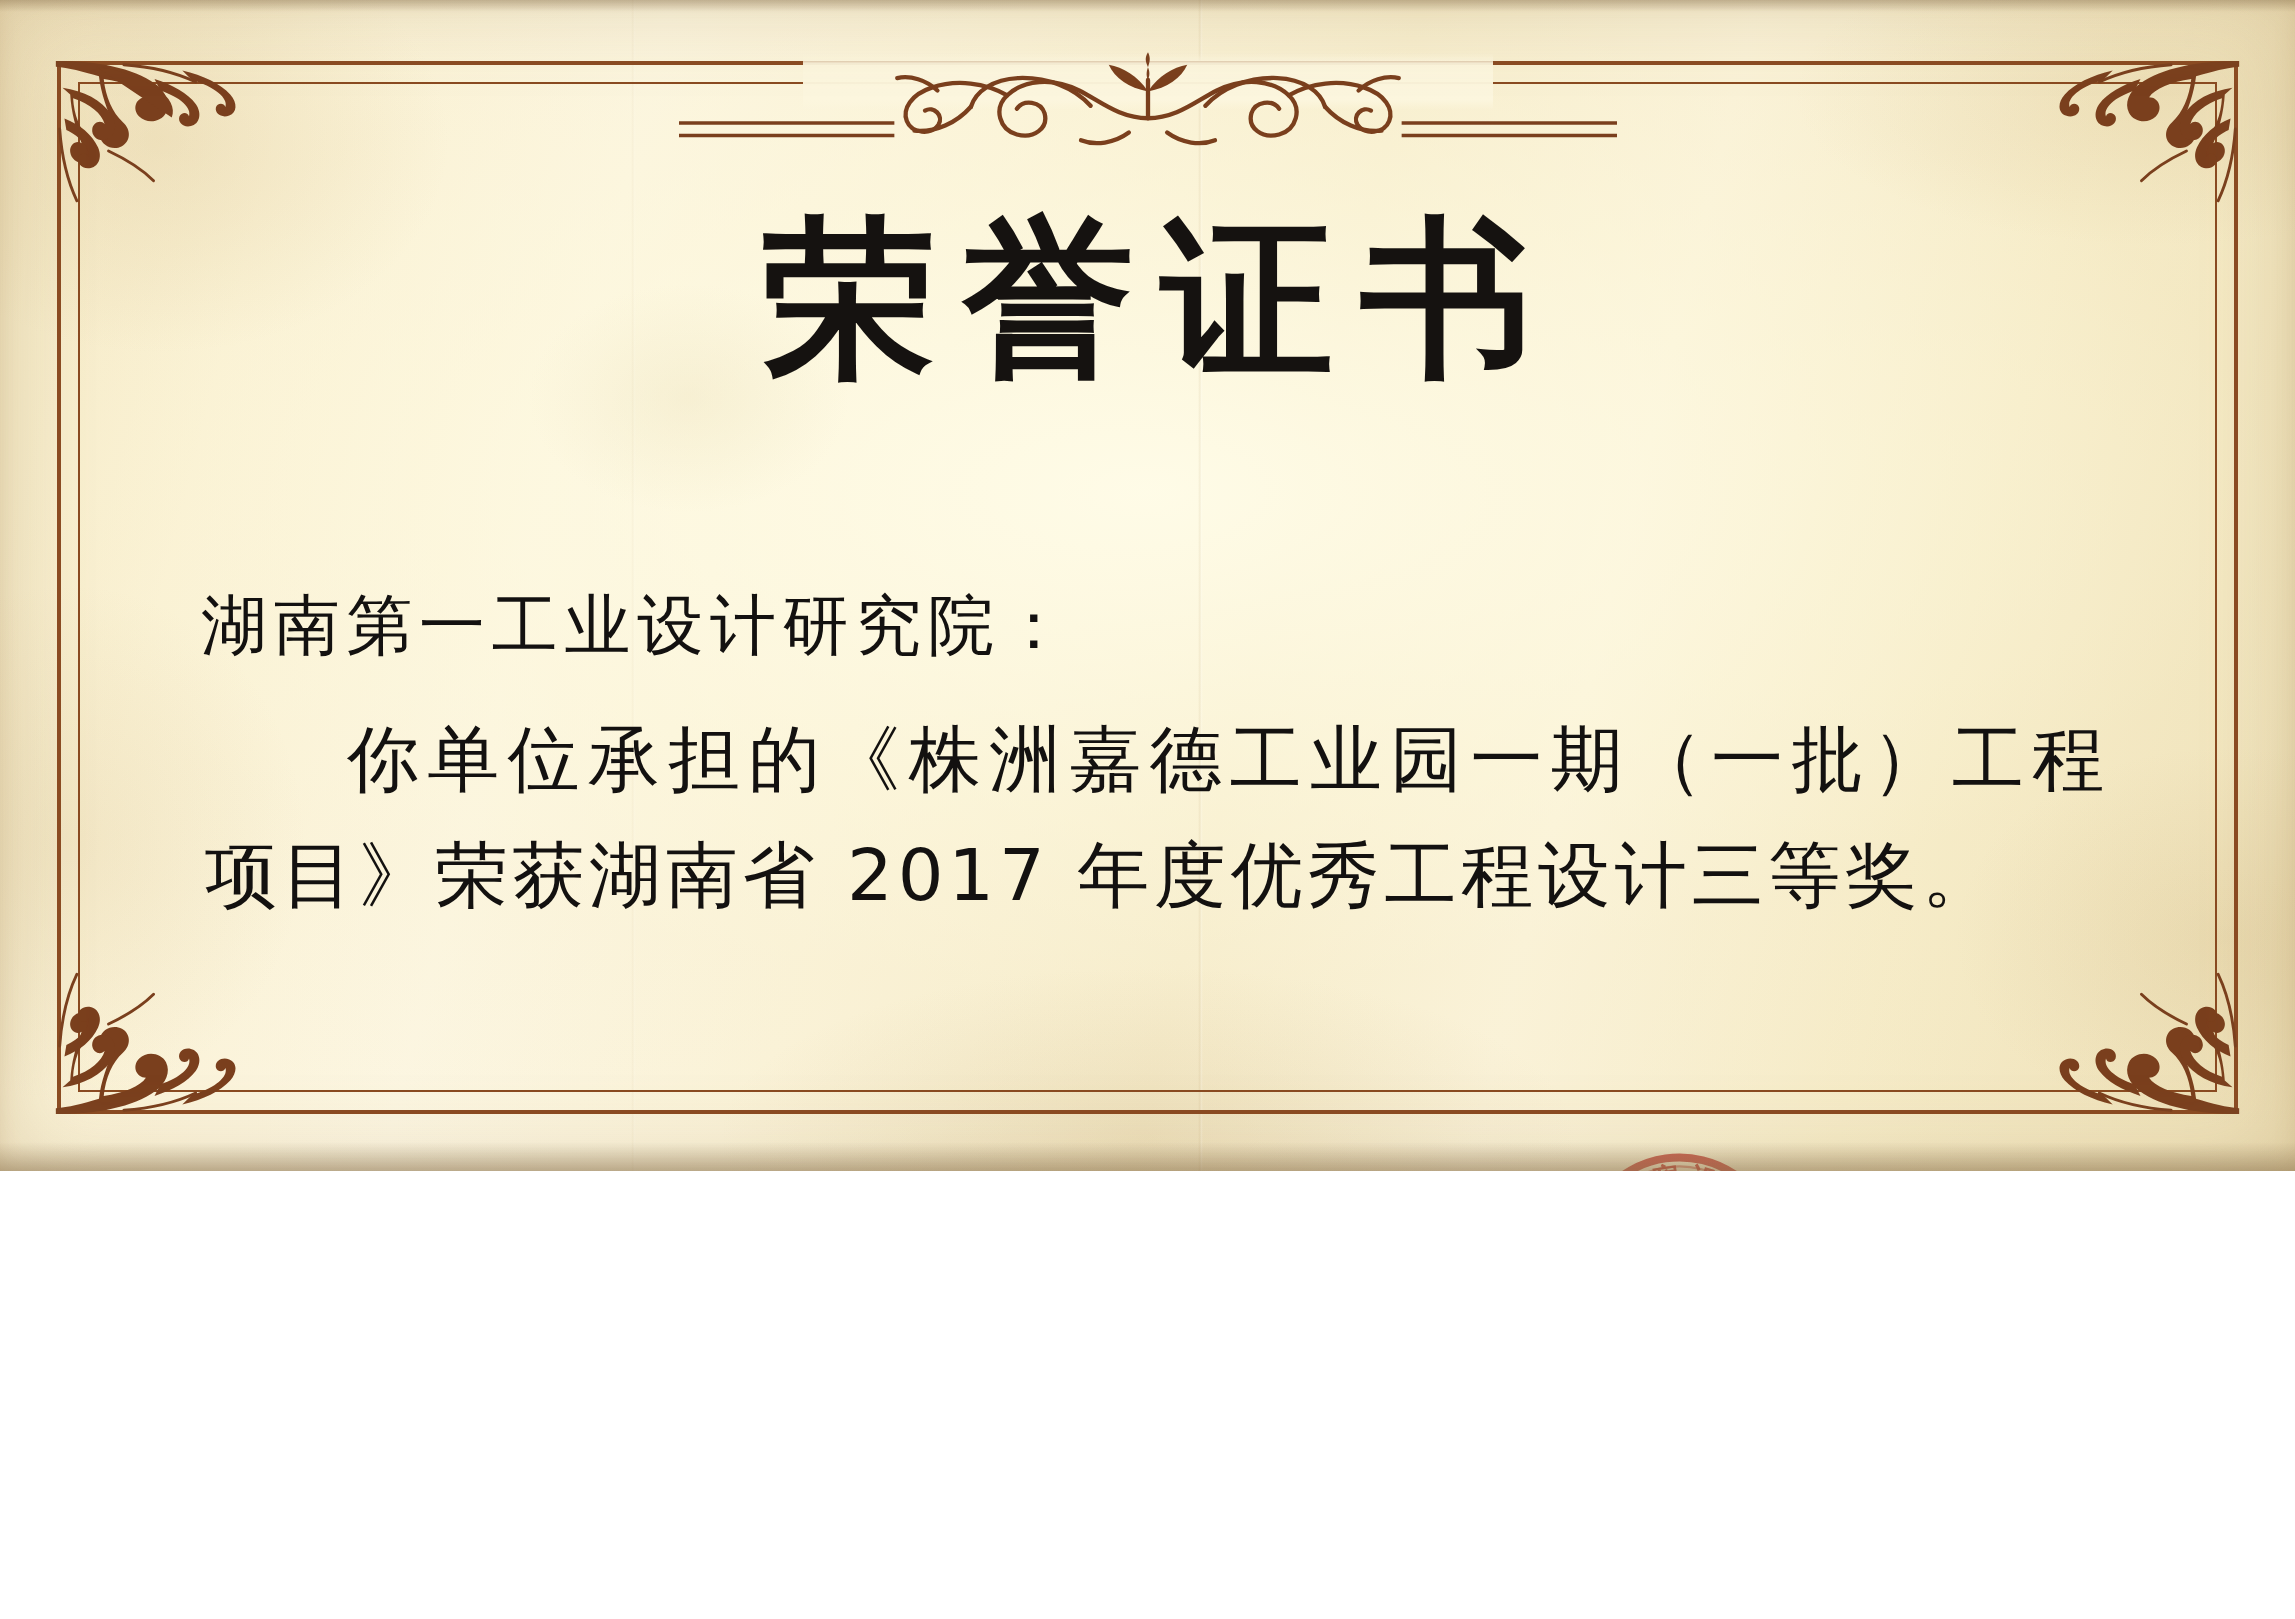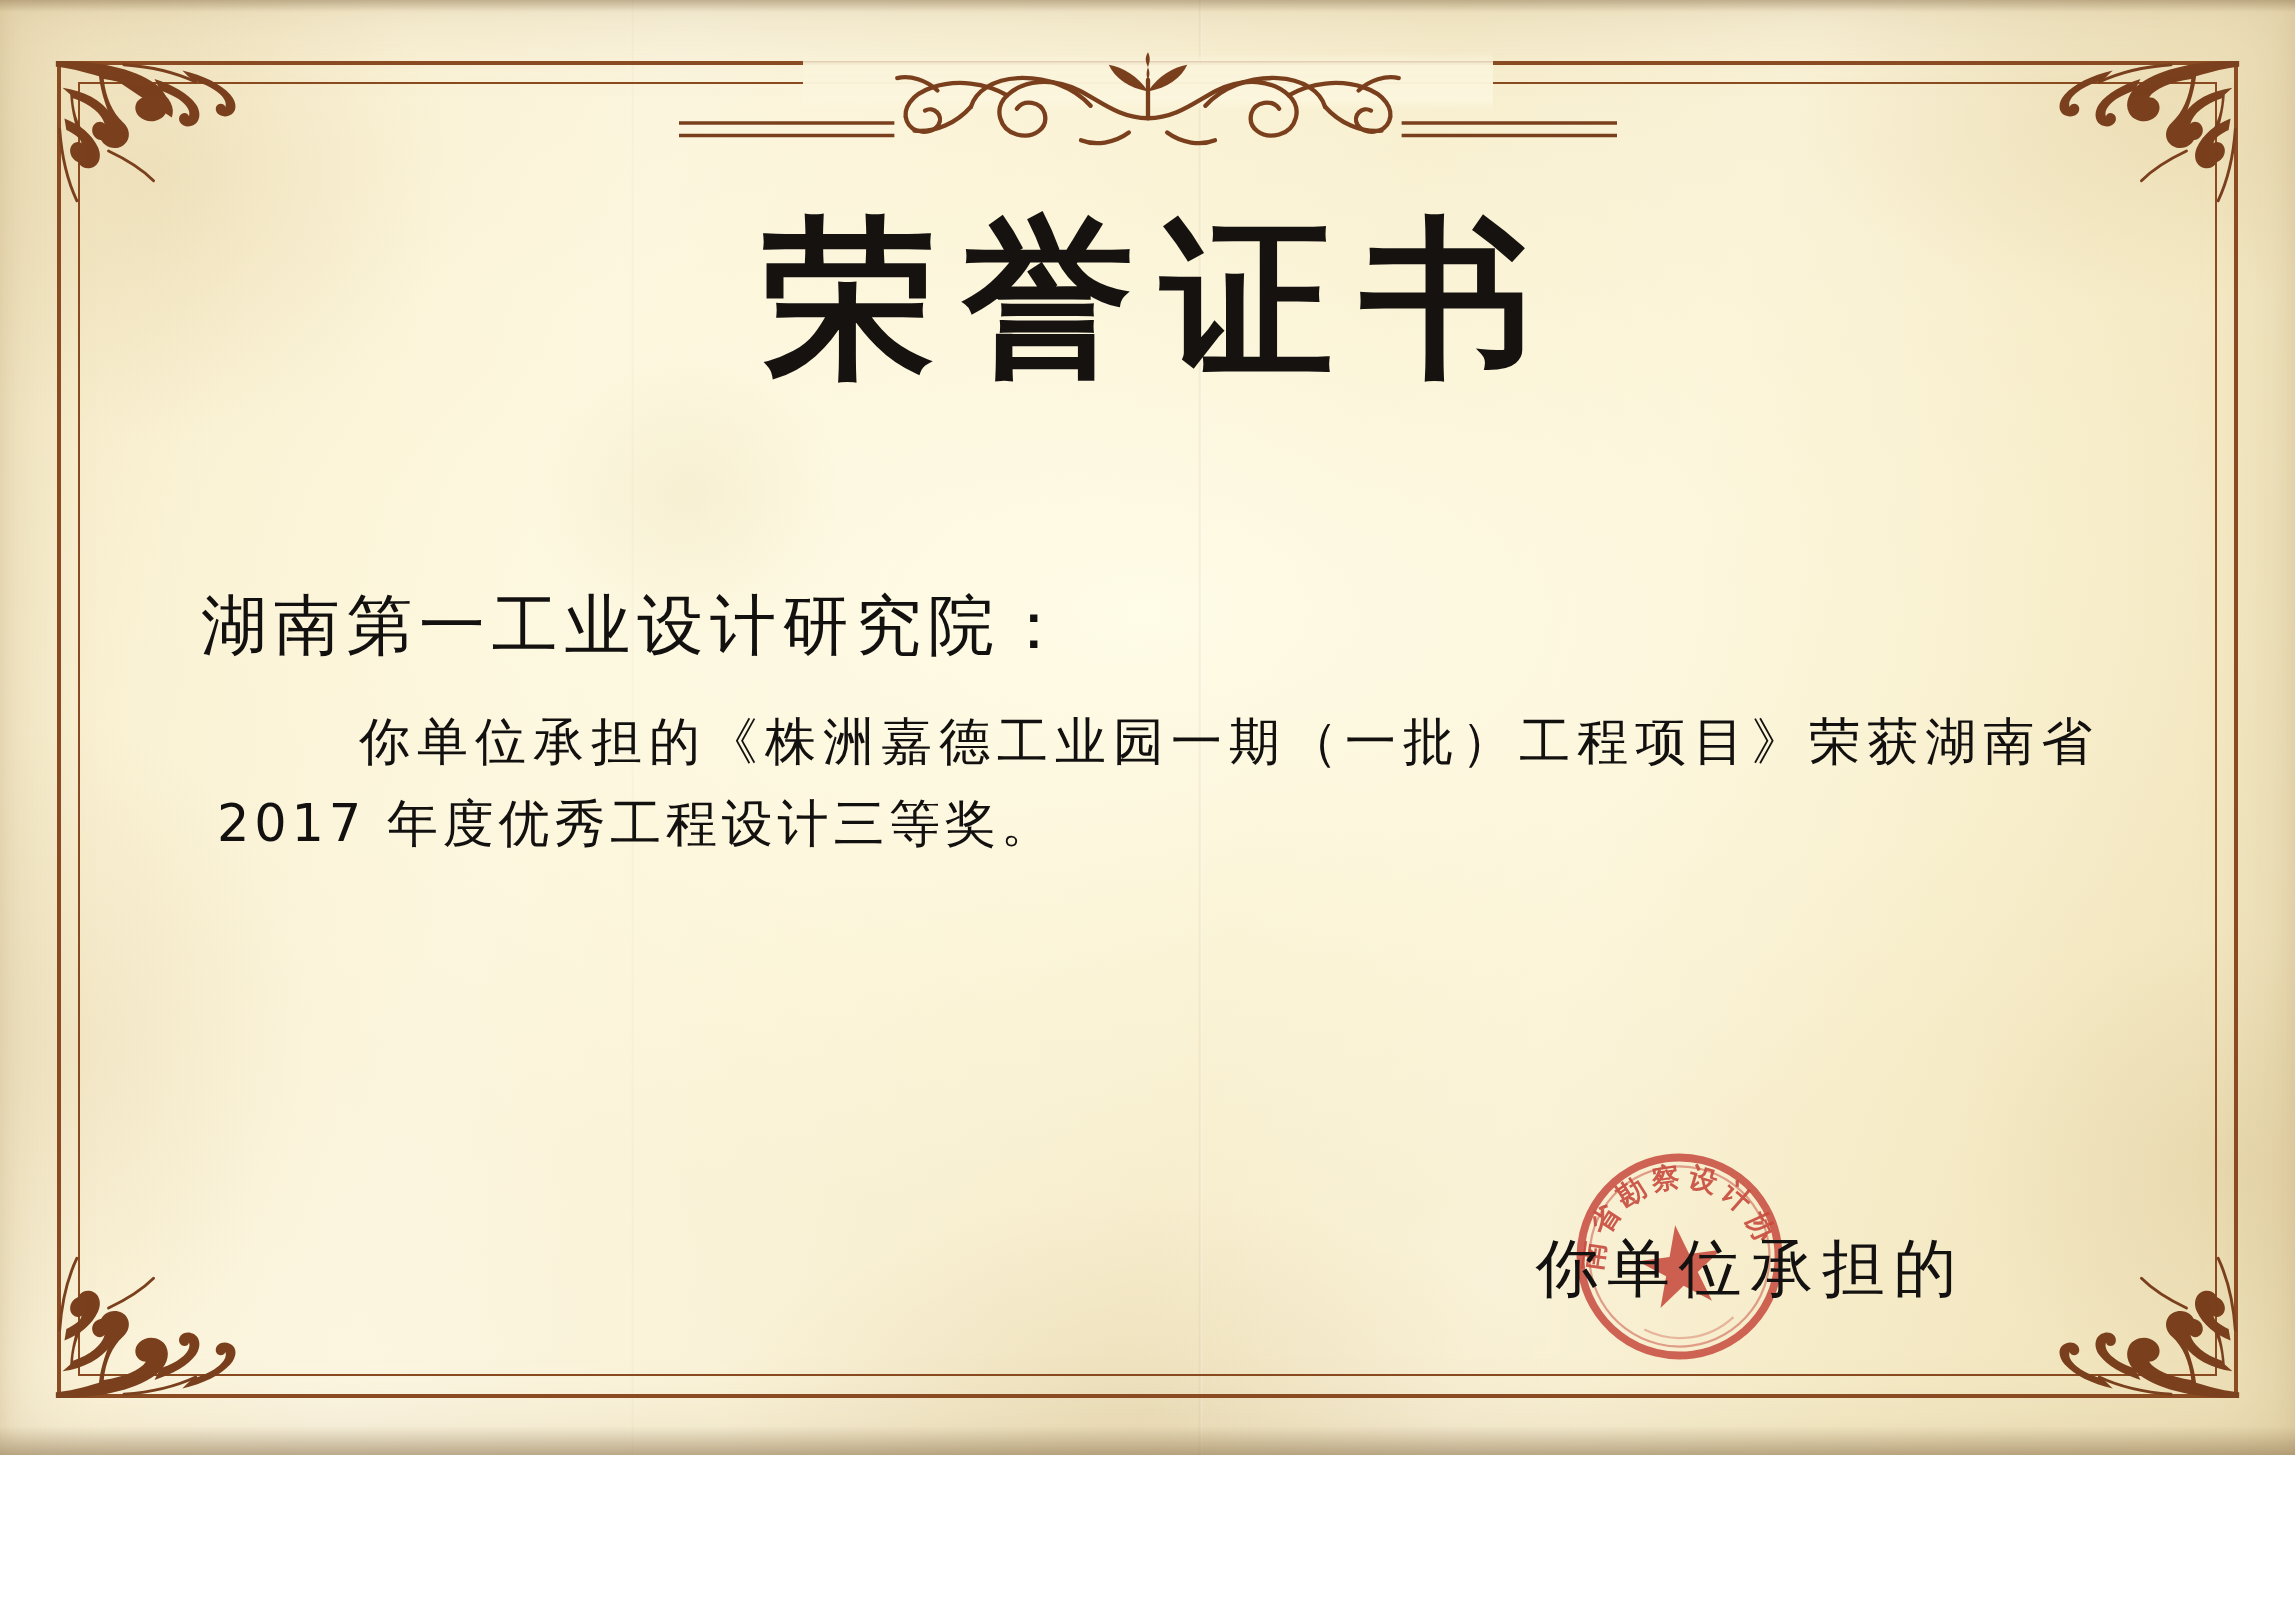--- a/index.html
+++ b/index.html
@@ -7,21 +7,21 @@
     padding: 0;
     background: #ffffff;
   }
   body {
     font-family: "DejaVu Sans", sans-serif;
   }
 
   .certificate {
     position: relative;
     width: 2295px;
-    height: 1455px;
+    height: 1171px;
     overflow: hidden;
     background:
       radial-gradient(ellipse 70% 60% at 50% 42%, rgba(255,252,232,0.95) 0%, rgba(252,246,216,0.55) 45%, rgba(246,235,196,0.25) 70%, rgba(240,226,184,0.1) 100%),
       linear-gradient(104deg, #f3e7c4 0%, #fbf3d8 12%, #fdf8e6 26%, #fbf4dc 40%, #f7eed0 55%, #fbf4dd 68%, #f6ecc9 82%, #eddfb6 100%);
   }
 
   
   .paper-texture {
     position: absolute;
     inset: 0;
@@ -132,25 +132,25 @@
     font-family: "DejaVu Sans", sans-serif;
     font-size: 66px;
     color: #131110;
     letter-spacing: 6.7px;
     line-height: 1.42;
     margin: 0 0 28px 0;
     font-weight: 400;
   }
   .paragraph {
     font-family: "DejaVu Sans", sans-serif;
-    font-size: 51px;
+    font-size: 72px;
     color: #131110;
     letter-spacing: 4.8px;
     line-height: 1.62;
-    margin: 16px;
+    margin: 4px;
     text-indent: 142px;
     font-weight: 500;
     text-align: justify;
   }
 
   
   .date-line {
     position: absolute;
     right: 330px;
     top: 1226px;

